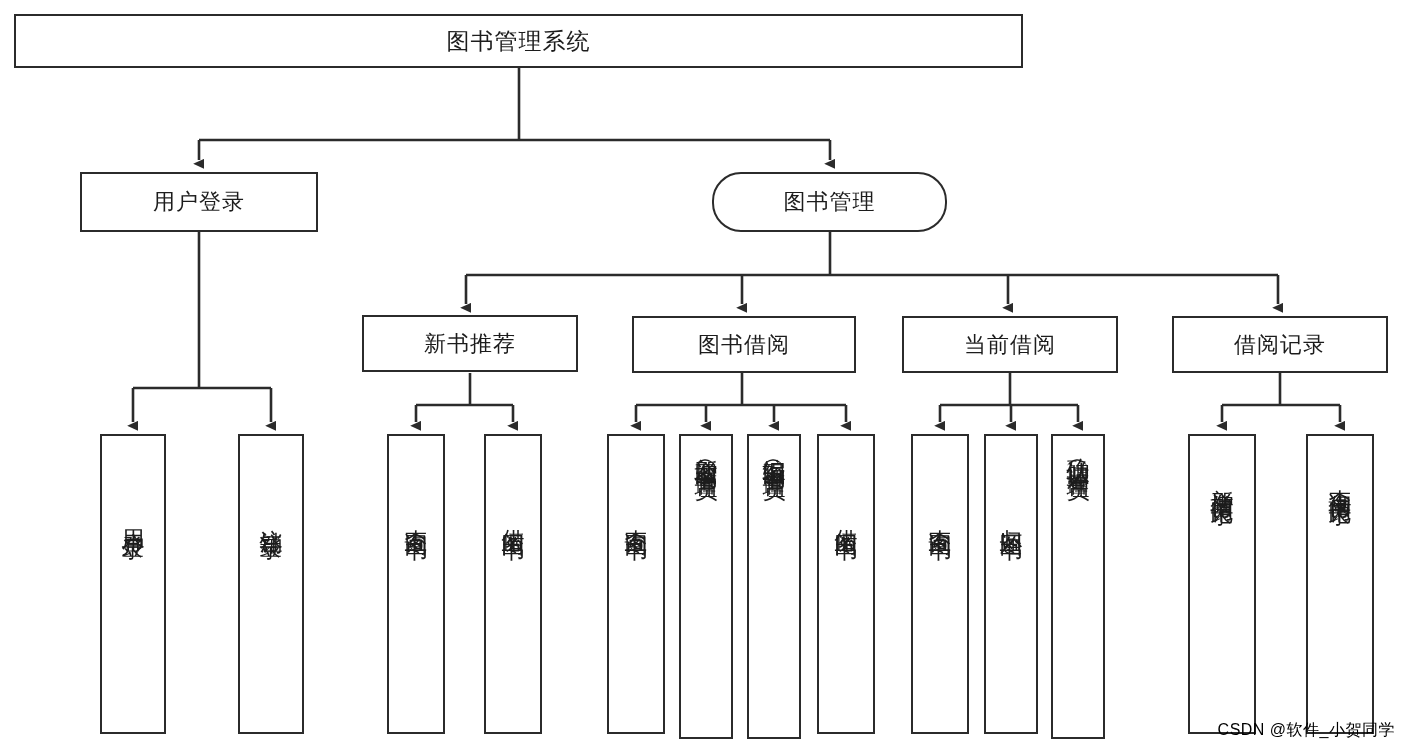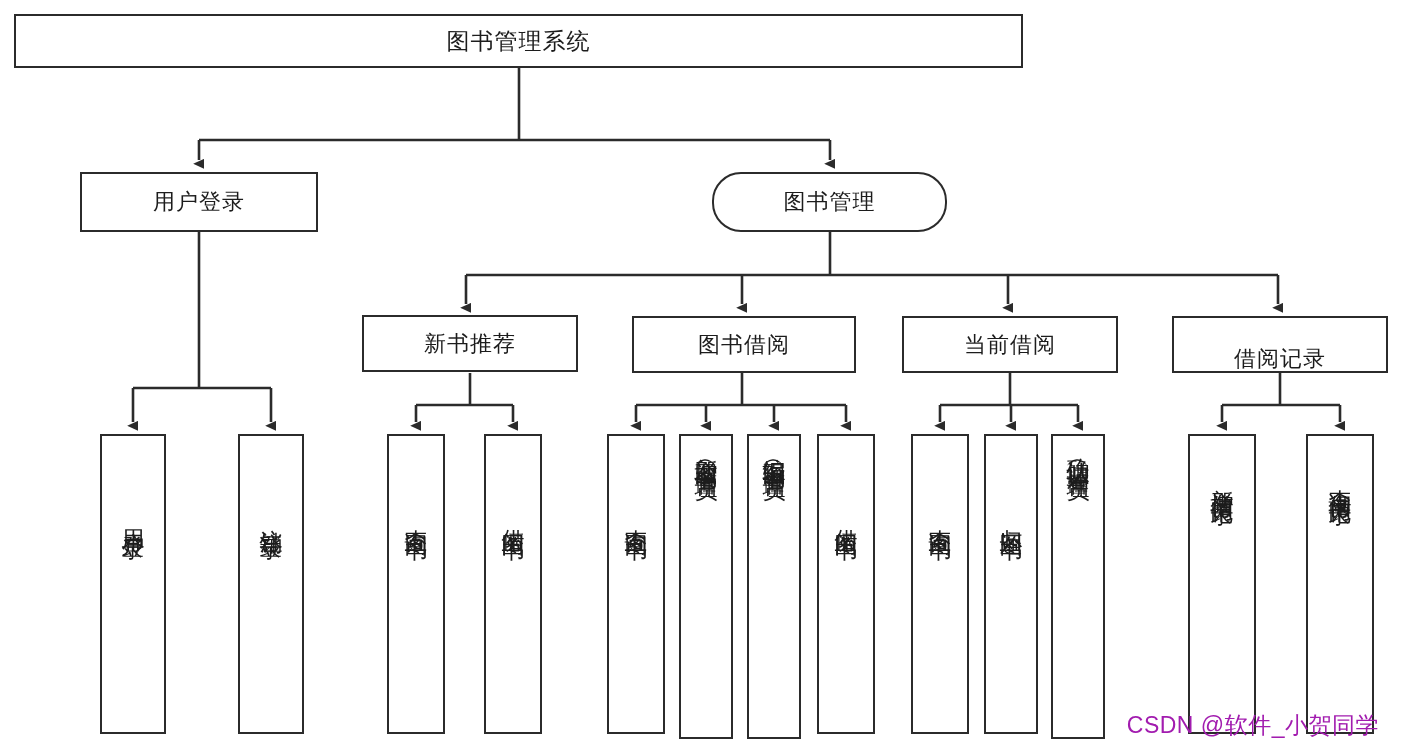--- a/index.html
+++ b/index.html
@@ -52,24 +52,24 @@
     writing-mode: vertical-rl;
     text-orientation: upright;
     font-size: 23px;
     line-height: 1.18;
     letter-spacing: 3px;
     white-space: normal;
     margin: 0 auto;
   }
   .watermark {
     position: absolute;
-    right: 26px;
+    right: 10px;
     bottom: 6px;
-    font-size: 23px;
-    color: #a21caf;
+    font-size: 16px;
+    color: #000000;
     letter-spacing: 0.5px;
     white-space: nowrap;
     font-family: "Liberation Sans", "DejaVu Sans", sans-serif;
   }
 </style>
 </head>
 <body>
 
 <div id="canvas">
 
@@ -136,21 +136,21 @@
 
   <div class="node" style="left:362px; top:315px; width:216px; height:57px;">
     <span class="label">新书推荐</span>
   </div>
   <div class="node" style="left:632px; top:316px; width:224px; height:57px;">
     <span class="label">图书借阅</span>
   </div>
   <div class="node" style="left:902px; top:316px; width:216px; height:57px;align-items:center;">
     <span class="label">当前借阅</span>
   </div>
-  <div class="node" style="left:1172px; top:316px; width:216px; height:57px;align-items:flex-end;">
+  <div class="node" style="left:1172px; top:316px; width:216px; height:57px;">
     <span class="label">借阅记录</span>
   </div>
 
   <div class="node vert" style="left:100px; top:434px; width:66px; height:300px; padding-top:75px;">
     <span class="label">用户登录</span>
   </div>
   <div class="node vert" style="left:238px; top:434px; width:66px; height:300px; padding-top:75px;">
     <span class="label">注销登录</span>
   </div>
 

